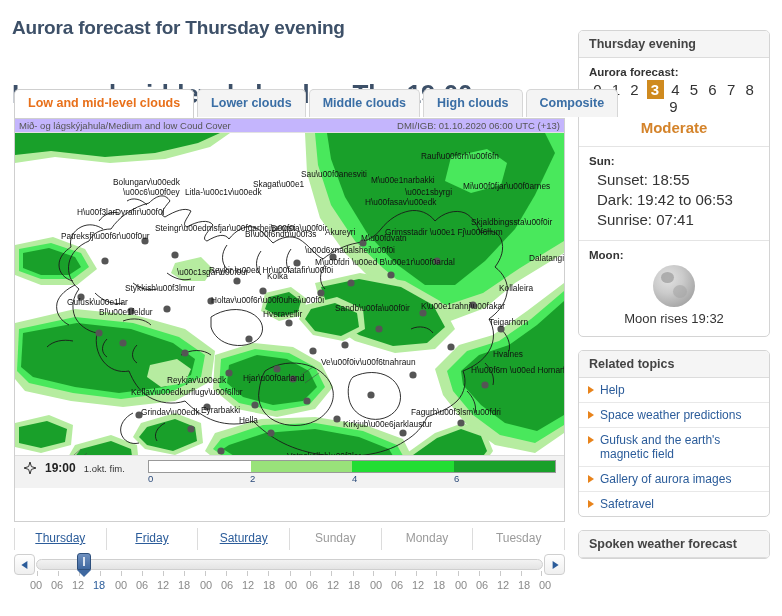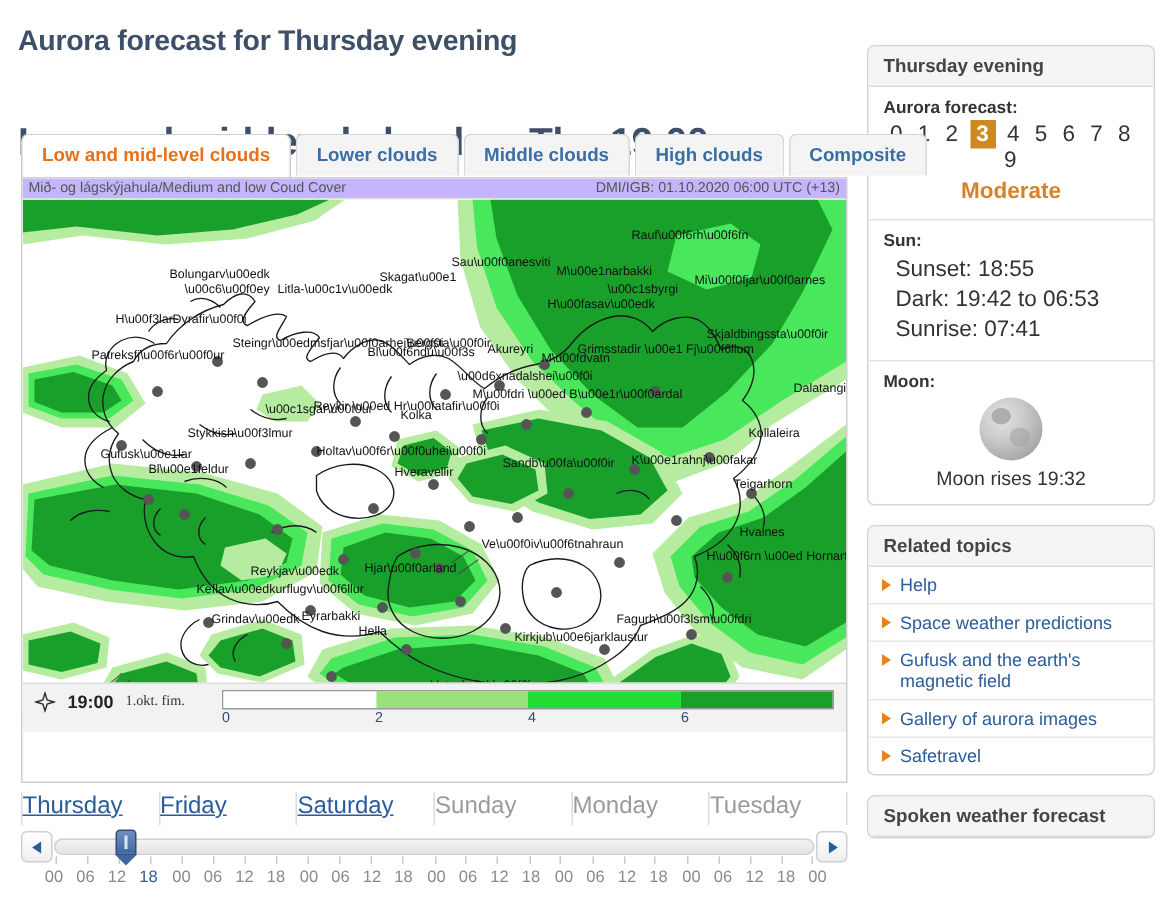--- a/index.html
+++ b/index.html
@@ -82,21 +82,21 @@
     width: 549px; height: 33px;
     background: #f2f2f2;
     border-top: 1px solid #ddd;
   }
   .legend-time {
     position: absolute; left: 8px; top: 5px;
     display: flex; align-items: center; gap: 8px;
     font-size: 11px; color: #222;
   }
   .legend-time .tm { font-weight: bold; font-size: 12px; }
-  .legend-time .dt { font-size: 9.5px; color: #333; font-family: Liberation Serif, serif; }
+  .legend-time .dt { font-size: 9.5px; color: #333; }
   .nav-icon { width: 14px; height: 14px; display: inline-block; }
 
   .colorbar-wrap {
     position: absolute; left: 133px; top: 4px;
     width: 408px; height: 26px;
   }
   .colorbar {
     display: flex; width: 408px; height: 13px;
     border: 1px solid #999;
   }
@@ -111,22 +111,22 @@
   .timeline {
     position: absolute; left: 14px; top: 528px;
     width: 551px; height: 76px;
   }
   .day-row {
     position: relative; height: 22px;
     display: flex;
   }
   .day-cell {
     flex: 1 1 0;
-    text-align: left;
-    font-size: 16px;
+    text-align: center;
+    font-size: 12px;
     line-height: 20px;
     border-left: 1px solid #dcdcdc;
     color: #9b9b9b;
   }
   .day-cell:last-child { border-right: 1px solid #dcdcdc; }
   .day-cell.link { color: #2b5c9a; text-decoration: underline; }
 
   .slider-row {
     position: relative; height: 26px; margin-top: 2px;
   }

